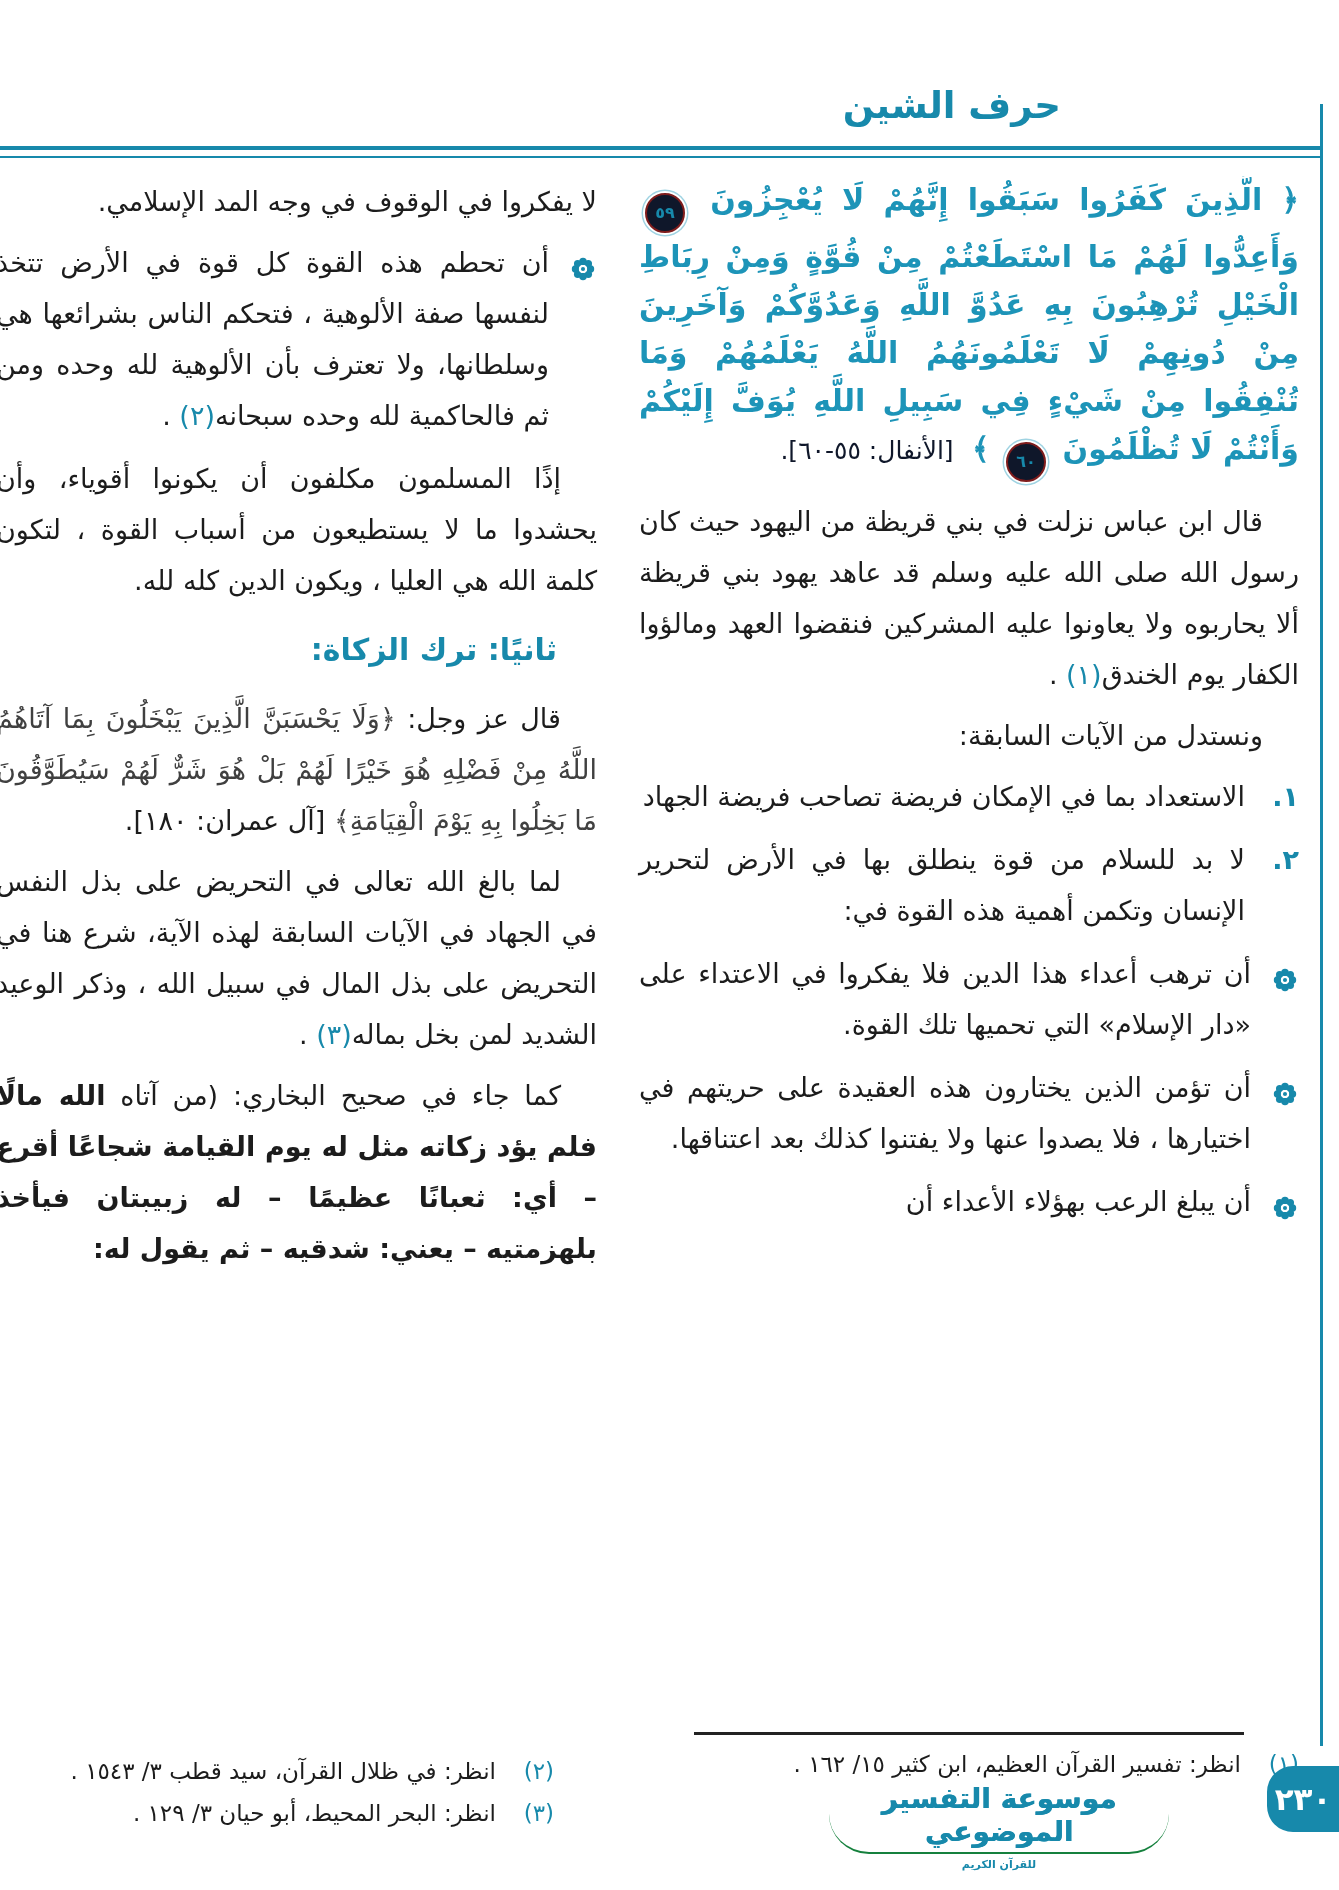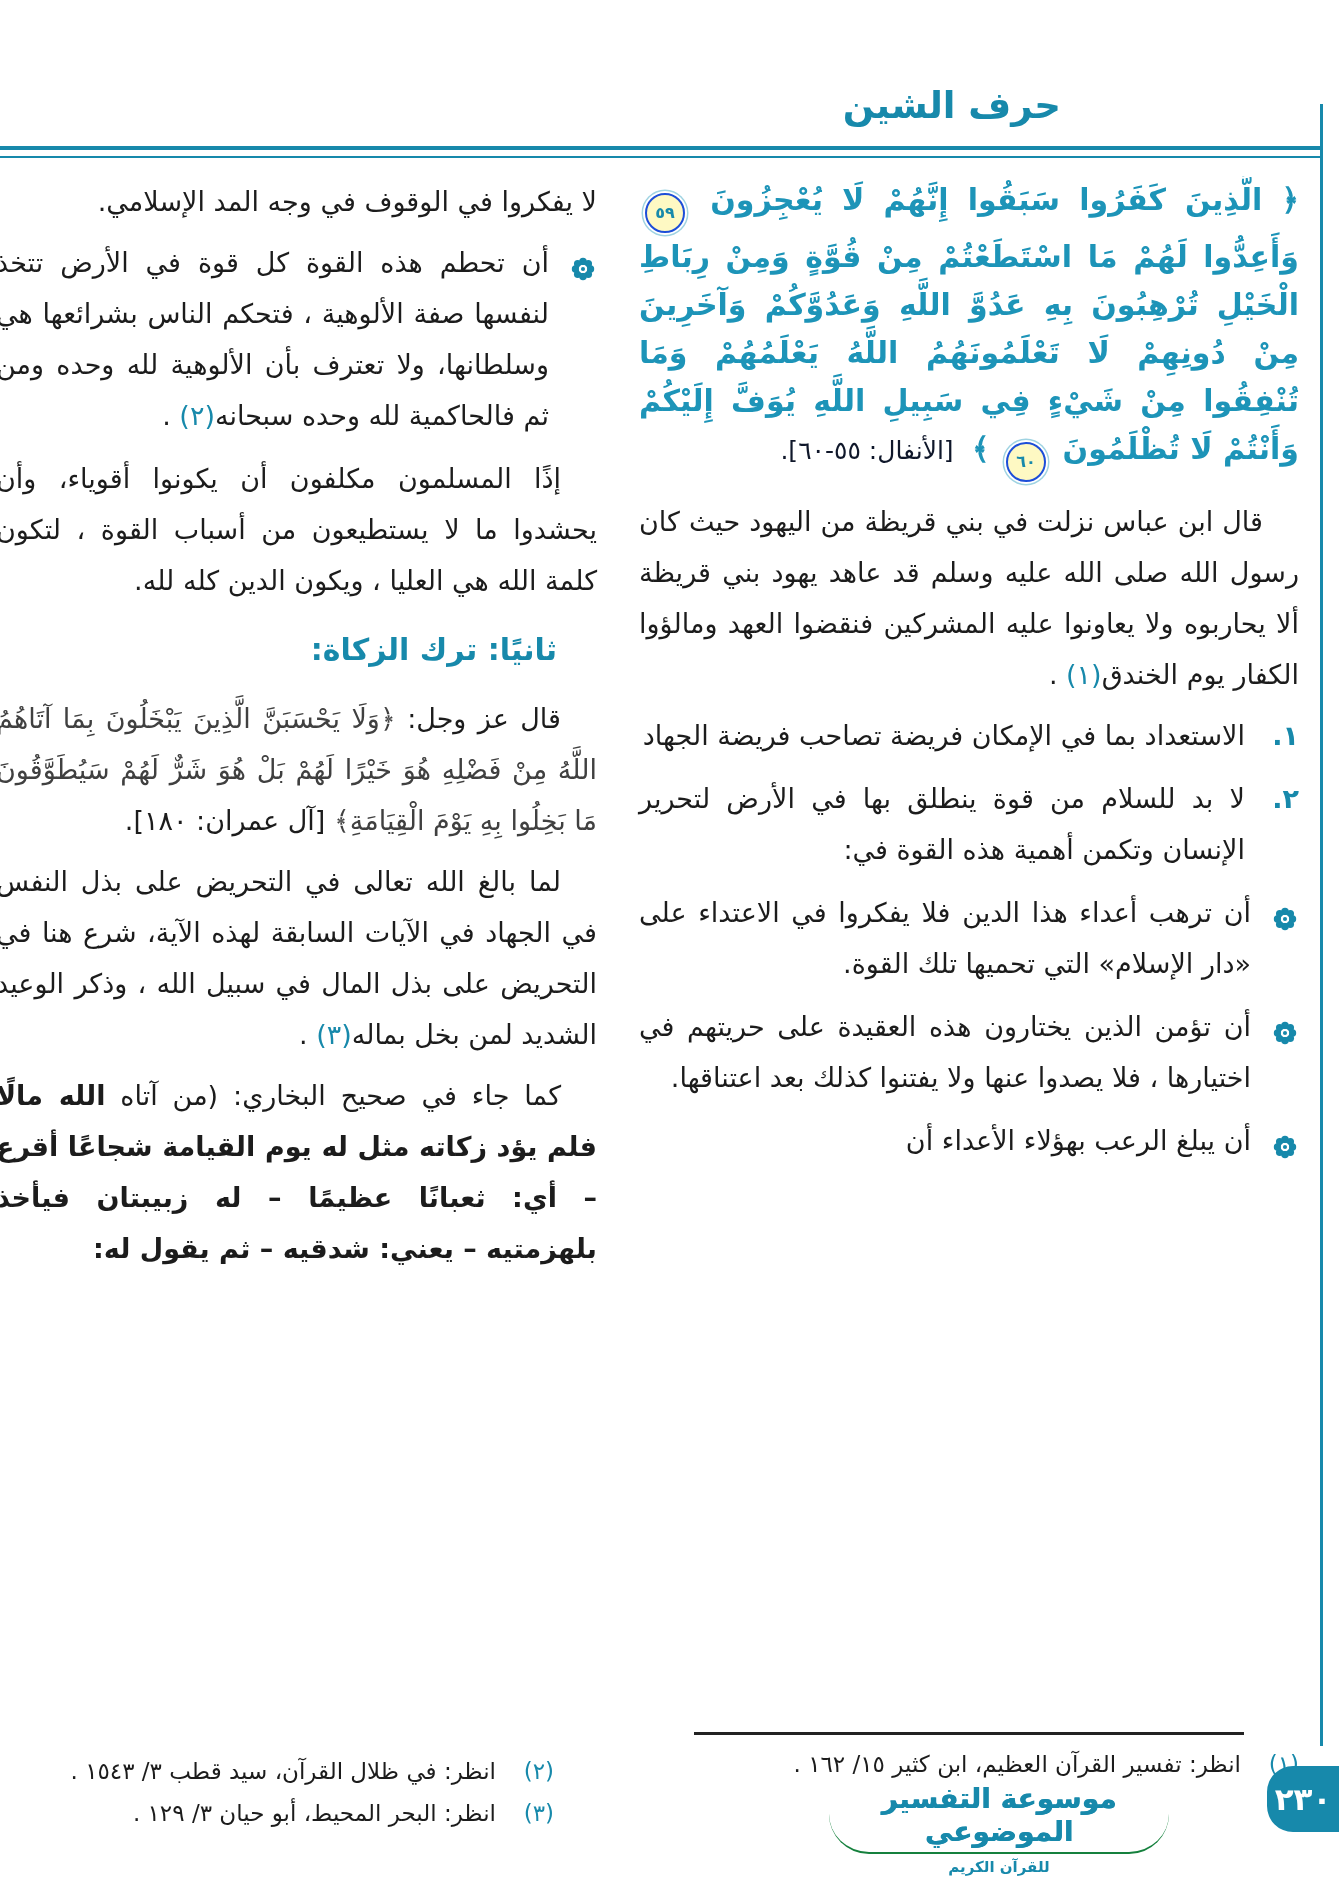--- a/index.html
+++ b/index.html
@@ -36,25 +36,25 @@
   .quran{
     color:#1d94b8; font-weight:bold; font-size:30px; line-height:48px;
     margin-bottom:14px;
   }
   .quran .ref{
     color:#0f172a; font-weight:normal; font-size:25px; margin-right:8px;
   }
   .quran-inline{color:#404040; font-weight:normal;}
   .ayah-num{
     display:inline-flex; align-items:center; justify-content:center;
-    width:36px; height:36px; border:2px solid #1d4ed8; border-radius:50%;
+    width:36px; height:36px; border:2px solid #7f1d1d; border-radius:50%;
     color:#1789ab; font-size:16px; font-weight:bold; line-height:1;
     margin:0 6px; vertical-align:-8px;
     box-shadow:0 0 0 2px #ffffff, 0 0 0 3.5px #9fd3e2;
-    background:#fef9c3;
+    background:#0f172a;
   }
   
   .num-item,.bullet-item{display:flex; gap:10px; margin:0 0 12px 0;}
   .num-item .num{flex:0 0 44px; color:#1789ab; font-weight:bold;}
   .num-item .txt,.bullet-item .txt{flex:1; text-align:justify;}
   .bullet-item .flower{flex:0 0 38px; padding-top:11px;}
   
   .sec-heading{
     color:#1789ab; font-weight:bold; font-size:30px;
     margin:18px 40px 18px 0;
@@ -74,21 +74,21 @@
   .pub-mark{
     position:absolute; top:1782px; right:170px; width:340px;
     text-align:center; color:#1789ab;
   }
   .pub-line1{
     font-size:28px; font-weight:bold; letter-spacing:1px;
     text-shadow:0.6px 0 0 #1789ab;
     border-bottom:2px solid #15803d; display:inline-block; padding:0 14px 4px 14px;
     border-radius:0 0 40px 40px;
   }
-  .pub-line2{font-size:15px; font-weight:bold; margin-top:4px;}
+  .pub-line2{font-size:11px; font-weight:bold; margin-top:4px;}
   .page-num-box{
     position:absolute; top:1766px; right:0; width:72px; height:66px;
     background:#1789ab; border-radius:26px 0 0 26px;
     display:flex; align-items:center; justify-content:center;
     color:#ffffff; font-size:31px; font-weight:bold;
   }
 </style>
 </head>
 <body>
 
@@ -108,20 +108,21 @@
         <span class="ayah-num">٥٩</span>
         <span>وَأَعِدُّوا لَهُمْ مَا اسْتَطَعْتُمْ مِنْ قُوَّةٍ وَمِنْ رِبَاطِ الْخَيْلِ تُرْهِبُونَ بِهِ عَدُوَّ اللَّهِ وَعَدُوَّكُمْ وَآخَرِينَ مِنْ دُونِهِمْ لَا تَعْلَمُونَهُمُ اللَّهُ يَعْلَمُهُمْ وَمَا تُنْفِقُوا مِنْ شَيْءٍ فِي سَبِيلِ اللَّهِ يُوَفَّ إِلَيْكُمْ وَأَنْتُمْ لَا تُظْلَمُونَ</span>
         <span class="ayah-num">٦٠</span>
         <span>﴾</span>
         <span class="ref">[الأنفال: ٥٥-٦٠].</span>
       </p>
 
 
       <p class="ind"><span>قال ابن عباس نزلت في بني قريظة من اليهود حيث كان رسول الله صلى الله عليه وسلم قد عاهد يهود بني قريظة ألا يحاربوه ولا يعاونوا عليه المشركين فنقضوا العهد ومالؤوا الكفار يوم الخندق</span><span class="fn-marker-inline">(١)</span><span> .</span></p>
 
+      <p class="ind">ونستدل من الآيات السابقة:</p>
 
       <div class="num-item">
         <span class="num">١.</span>
         <span class="txt">الاستعداد بما في الإمكان فريضة تصاحب فريضة الجهاد</span>
       </div>
       <div class="num-item">
         <span class="num">٢.</span>
         <span class="txt">لا بد للسلام من قوة ينطلق بها في الأرض لتحرير الإنسان وتكمن أهمية هذه القوة في:</span>
       </div>
 

